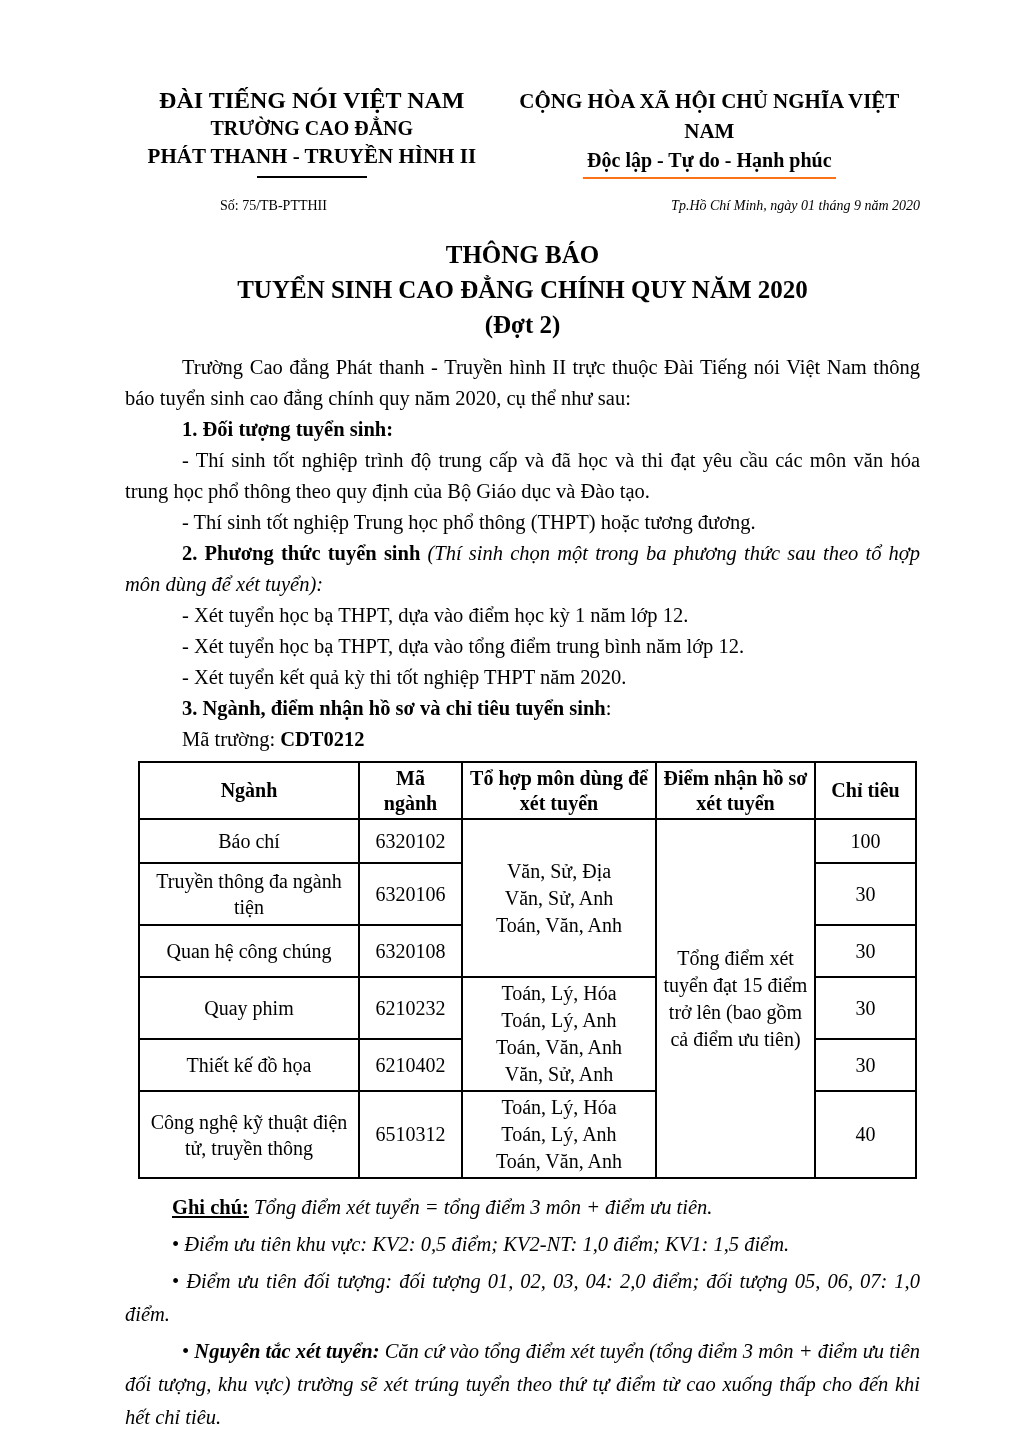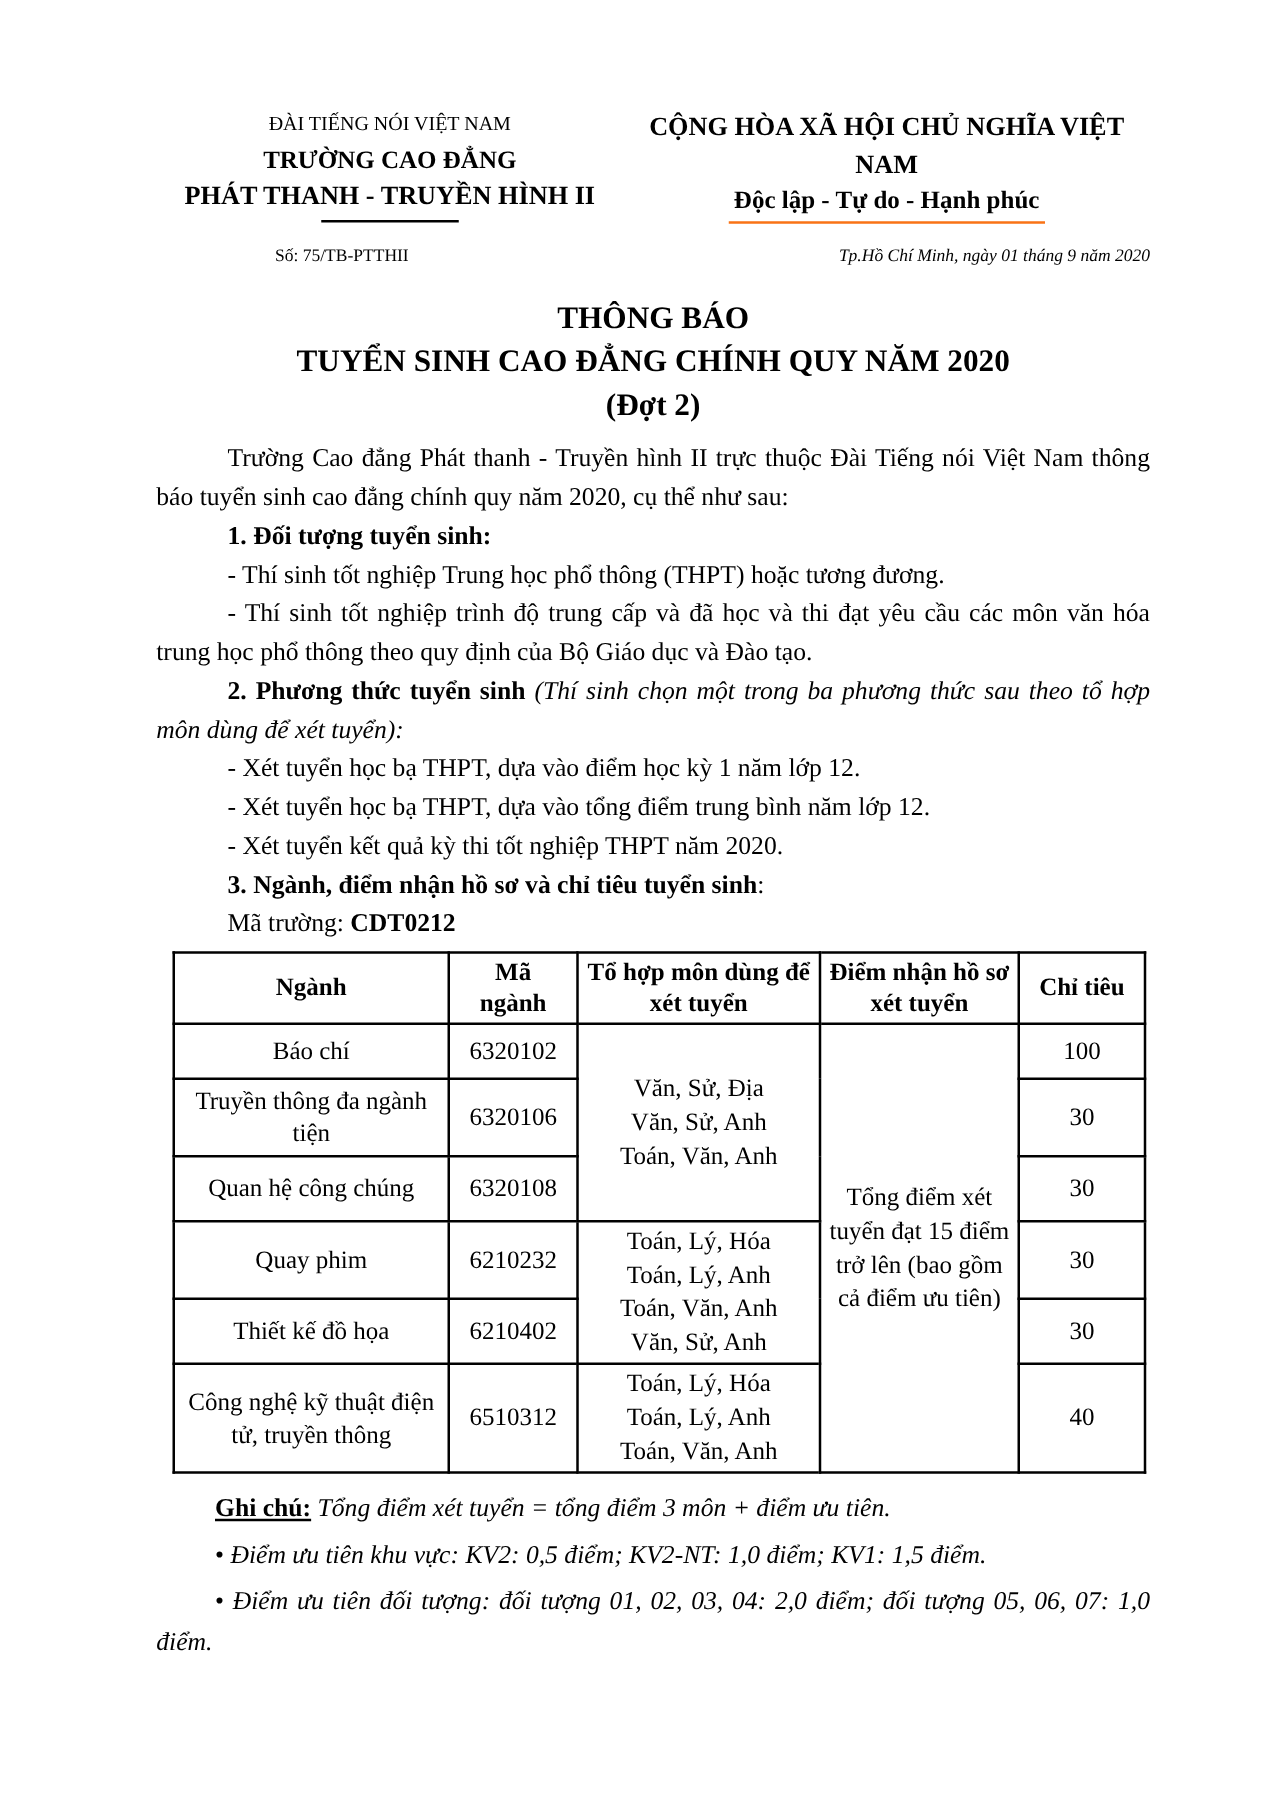--- a/index.html
+++ b/index.html
@@ -13,21 +13,21 @@
   .page {
     box-sizing: border-box;
     width: 1024px; height: 1448px;
     padding: 86px 104px 20px 125px;
   }
 
   
   .hdr { display: flex; align-items: flex-start; }
   .hdr-left  { width: 47%; text-align: center; }
   .hdr-right { width: 53%; text-align: center; }
-  .org-line1 { font-size: 16px; line-height: 28px; font-weight: normal; }
+  .org-line1 { font-size: 24px; line-height: 28px; font-weight: bold; }
   .org-line2 { font-size: 20px; line-height: 28px; font-weight: bold; }
   .org-line3 { font-size: 21px; line-height: 28px; font-weight: bold; }
   .org-rule  { width: 110px; border-bottom: 2px solid #000; margin: 6px auto 0 auto; }
   .nat-line1 { font-size: 21px; line-height: 30px; font-weight: bold; }
   .nat-line2 {
     display: inline-block;
     font-size: 20px; line-height: 28px; font-weight: bold;
     border-bottom: 2px solid #f97316; padding: 0 4px 3px 4px;
   }
 
@@ -131,22 +131,22 @@
   <div class="title-block">
     <div class="title-line">THÔNG BÁO</div>
     <div class="title-line">TUYỂN SINH CAO ĐẲNG CHÍNH QUY NĂM 2020</div>
     <div class="title-line">(Đợt 2)</div>
   </div>
 
   <div class="body-block">
     <p class="para indent">Trường Cao đẳng Phát thanh - Truyền hình II trực thuộc Đài Tiếng nói Việt Nam thông báo tuyển sinh cao đẳng chính quy năm 2020, cụ thể như sau:</p>
 
     <p class="para indent bold no-just">1. Đối tượng tuyển sinh:</p>
+    <p class="para indent">- Thí sinh tốt nghiệp trình độ trung cấp và đã học và thi đạt yêu cầu các môn văn hóa trung học phổ thông theo quy định của Bộ Giáo dục và Đào tạo.</p>
     <p class="para indent">- Thí sinh tốt nghiệp Trung học phổ thông (THPT) hoặc tương đương.</p>
-    <p class="para indent">- Thí sinh tốt nghiệp trình độ trung cấp và đã học và thi đạt yêu cầu các môn văn hóa trung học phổ thông theo quy định của Bộ Giáo dục và Đào tạo.</p>
 
     <p class="para indent"><span class="bold">2. Phương thức tuyển sinh </span><span class="ital">(Thí sinh chọn một trong ba phương thức sau theo tổ hợp môn dùng để xét tuyển):</span></p>
     <p class="para indent">- Xét tuyển học bạ THPT, dựa vào điểm học kỳ 1 năm lớp 12.</p>
     <p class="para indent">- Xét tuyển học bạ THPT, dựa vào tổng điểm trung bình năm lớp 12.</p>
     <p class="para indent">- Xét tuyển kết quả kỳ thi tốt nghiệp THPT năm 2020.</p>
 
     <p class="para indent no-just"><span class="bold">3. Ngành, điểm nhận hồ sơ và chỉ tiêu tuyển sinh</span><span>:</span></p>
     <p class="para indent no-just"><span>Mã trường: </span><span class="bold">CDT0212</span></p>
   </div>
 
@@ -215,15 +215,16 @@
         </td>
         <td class="c-ct">40</td>
       </tr>
     </tbody>
   </table>
 
   <div class="notes-block">
     <p class="note nindent"><span class="note-label">Ghi chú:</span><span> Tổng điểm xét tuyển = tổng điểm 3 môn + điểm ưu tiên.</span></p>
     <p class="note nindent"><span class="bullet">•</span><span> Điểm ưu tiên khu vực: KV2: 0,5 điểm; KV2-NT: 1,0 điểm; KV1: 1,5 điểm.</span></p>
     <p class="note nindent"><span class="bullet">•</span><span> Điểm ưu tiên đối tượng: đối tượng 01, 02, 03, 04: 2,0 điểm; đối tượng 05, 06, 07: 1,0 điểm.</span></p>
+    <p class="note nindent2"><span class="bullet">•</span><span class="note-label-bi"> Nguyên tắc xét tuyển: </span><span>Căn cứ vào tổng điểm xét tuyển (tổng điểm 3 môn + điểm ưu tiên đối tượng, khu vực) trường sẽ xét trúng tuyển theo thứ tự điểm từ cao xuống thấp cho đến khi hết chỉ tiêu.</span></p>
   </div>
 
 </div>
 
 </body></html>

